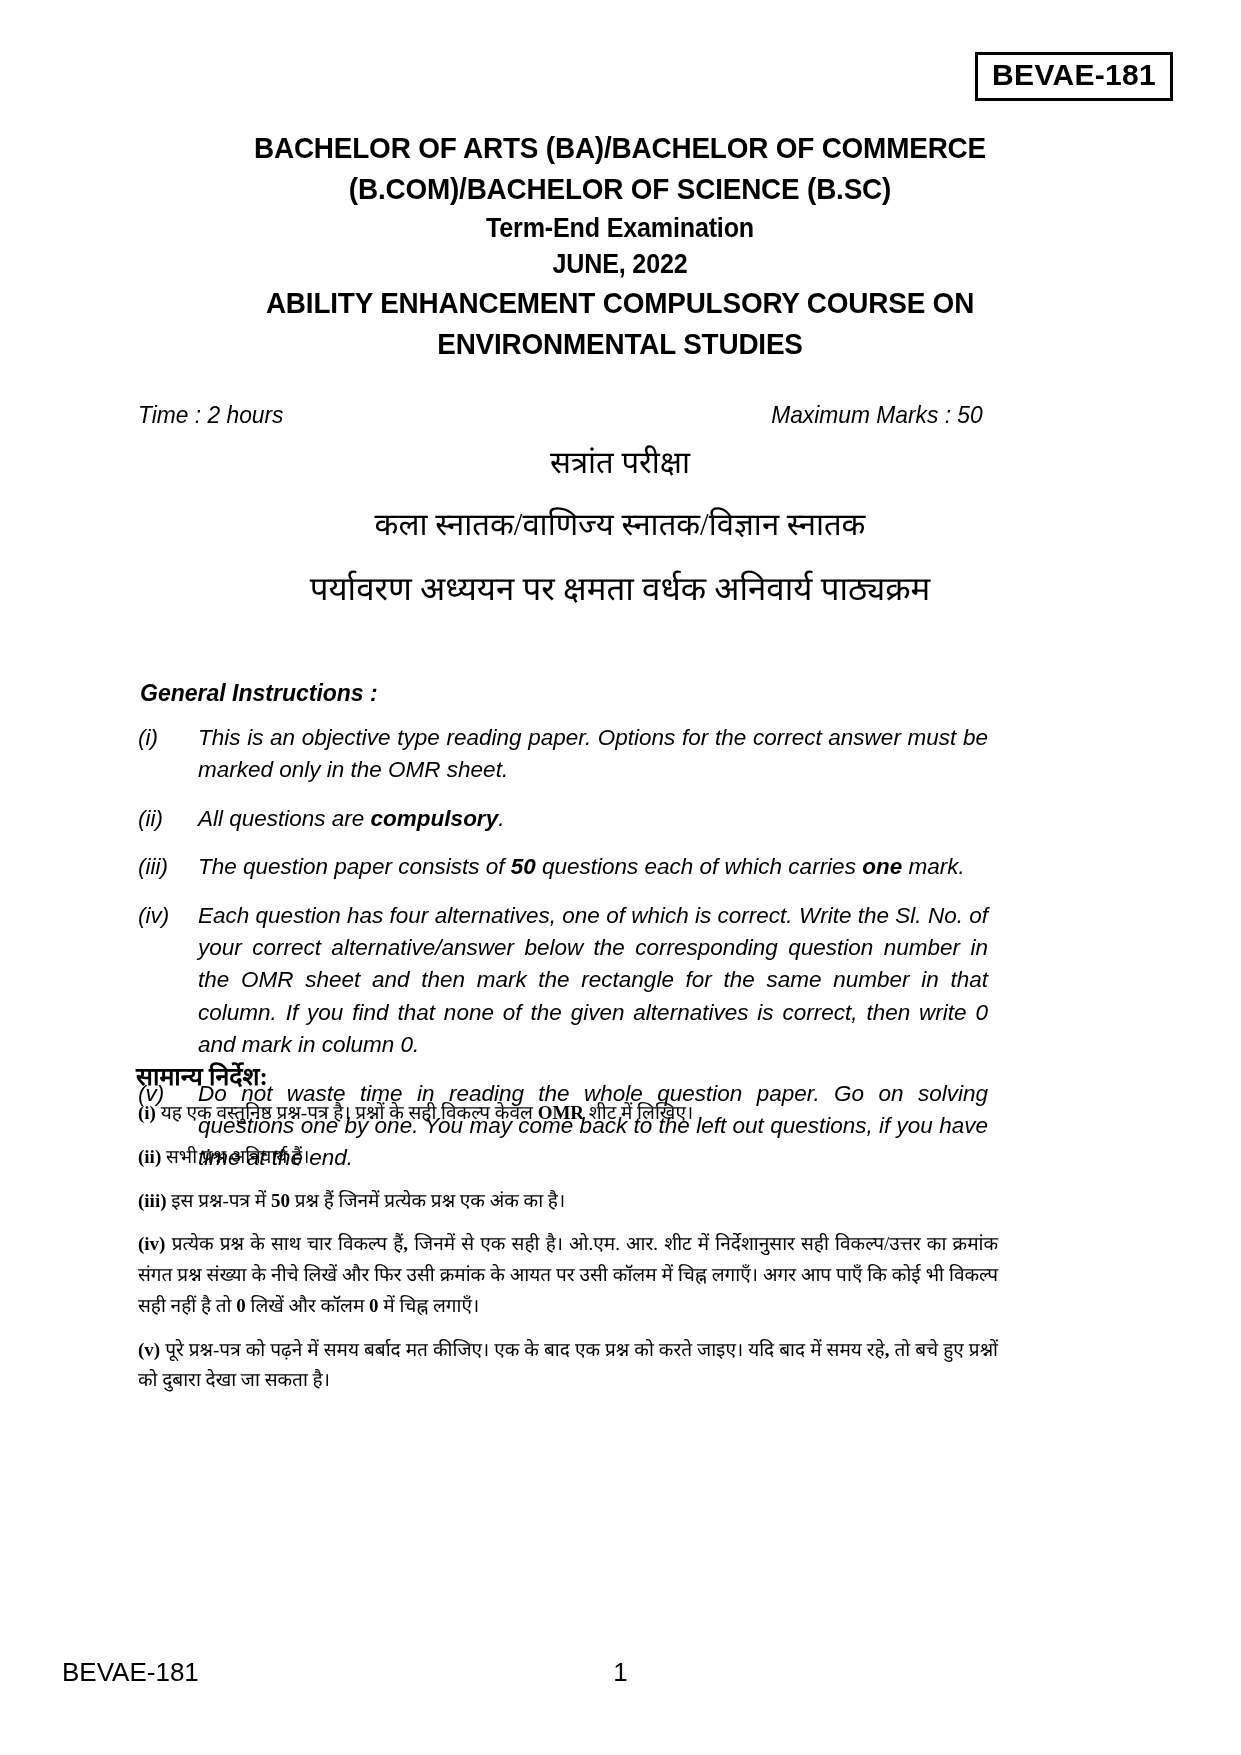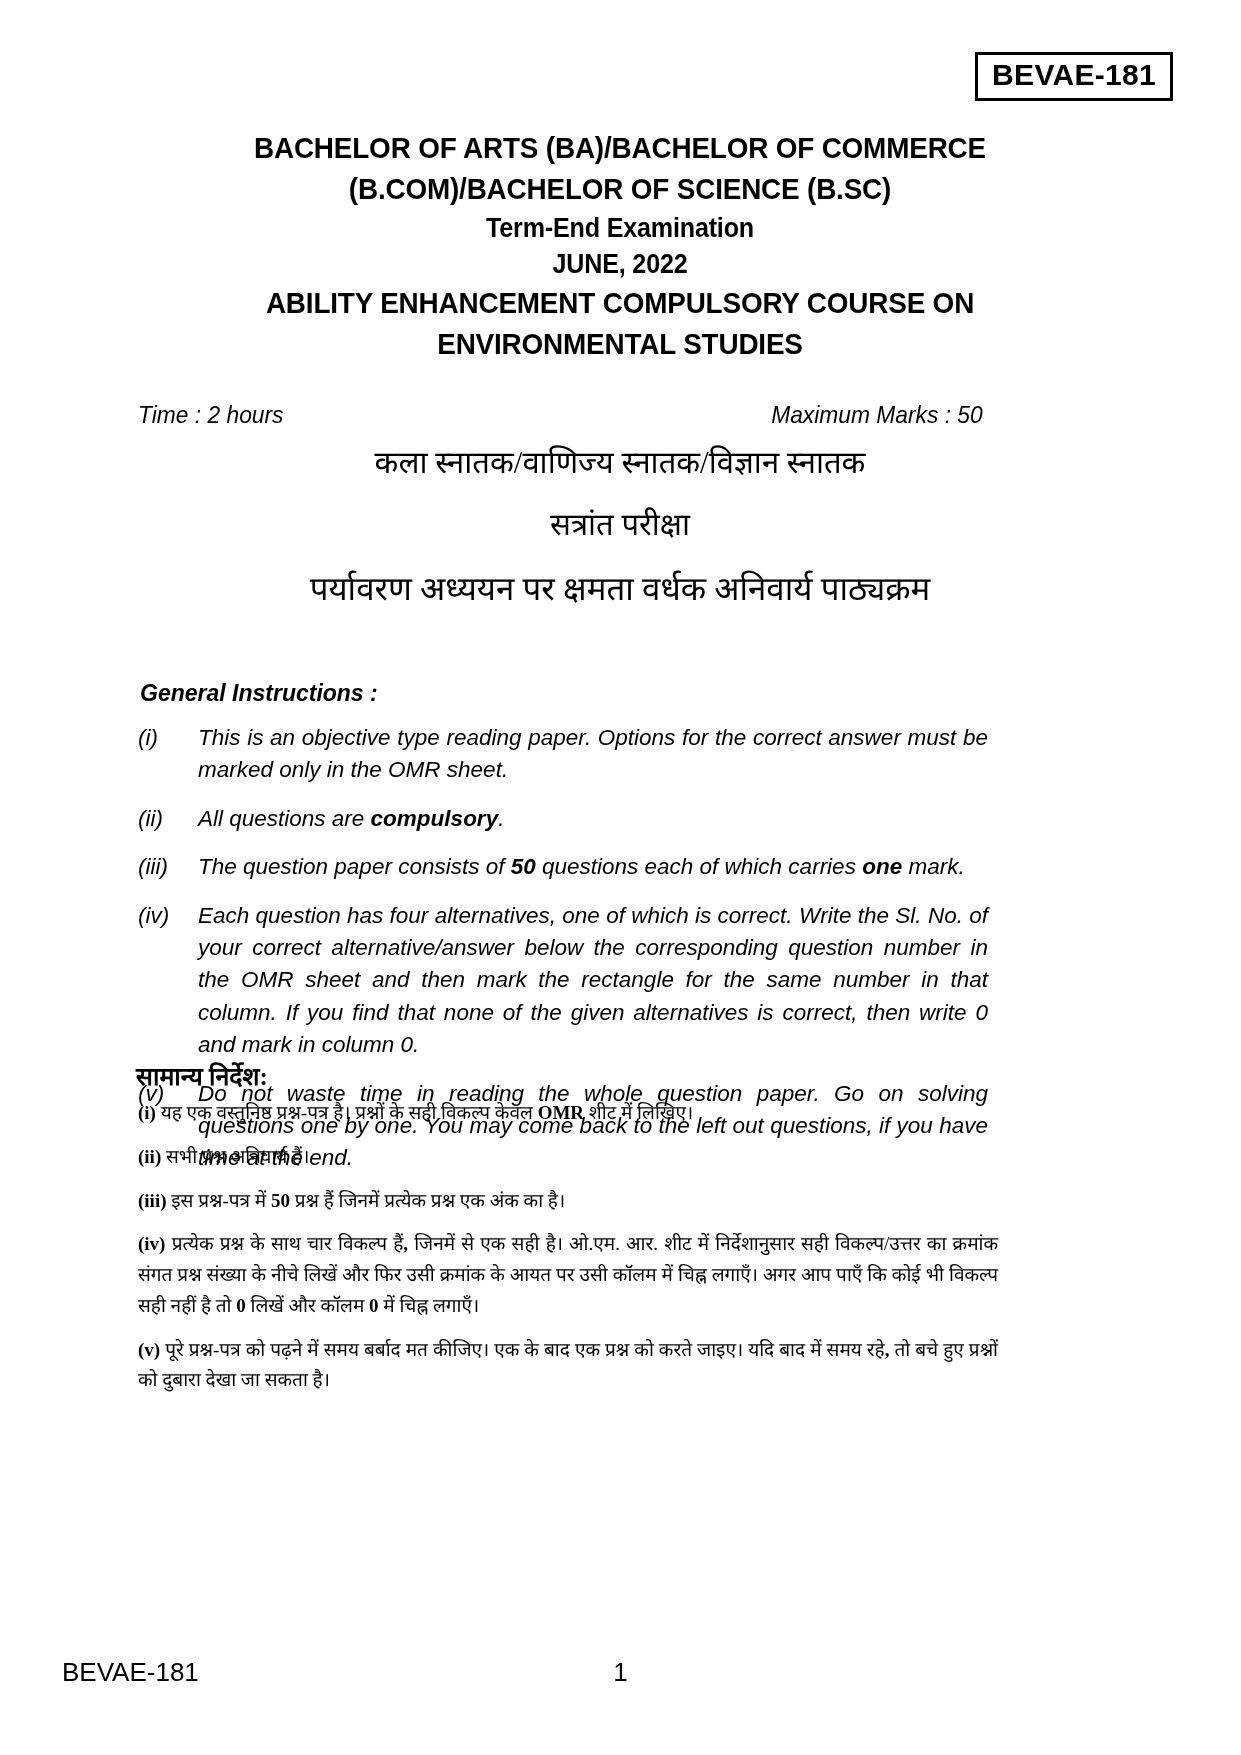--- a/index.html
+++ b/index.html
@@ -198,22 +198,22 @@
     <div class="title-line">ABILITY ENHANCEMENT COMPULSORY COURSE ON</div>
     <div class="title-line">ENVIRONMENTAL STUDIES</div>
   </div>
 
   <div class="meta-row">
     <span>Time : 2 hours</span>
     <span class="right">Maximum Marks : 50</span>
   </div>
 
   <div class="hindi-title-block">
+    <div class="hindi-title">सत्रांत परीक्षा</div>
     <div class="hindi-title">कला स्नातक/वाणिज्य स्नातक/विज्ञान स्नातक</div>
-    <div class="hindi-title">सत्रांत परीक्षा</div>
     <div class="hindi-title big">पर्यावरण अध्ययन पर क्षमता वर्धक अनिवार्य पाठ्यक्रम</div>
   </div>
 
   <div class="gi-head">General Instructions :</div>
   <div class="instructions">
     <div class="ins-item">
       <div class="ins-num">(i)</div>
       <div class="ins-text">This is an objective type reading paper. Options for the correct answer must be marked only in the OMR sheet.</div>
     </div>
     <div class="ins-item">

